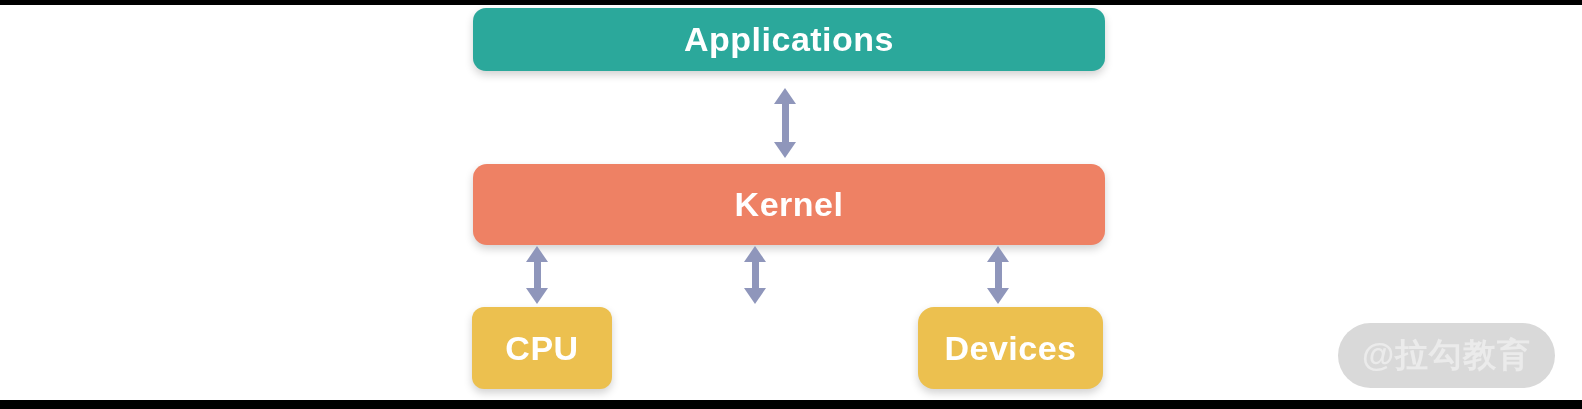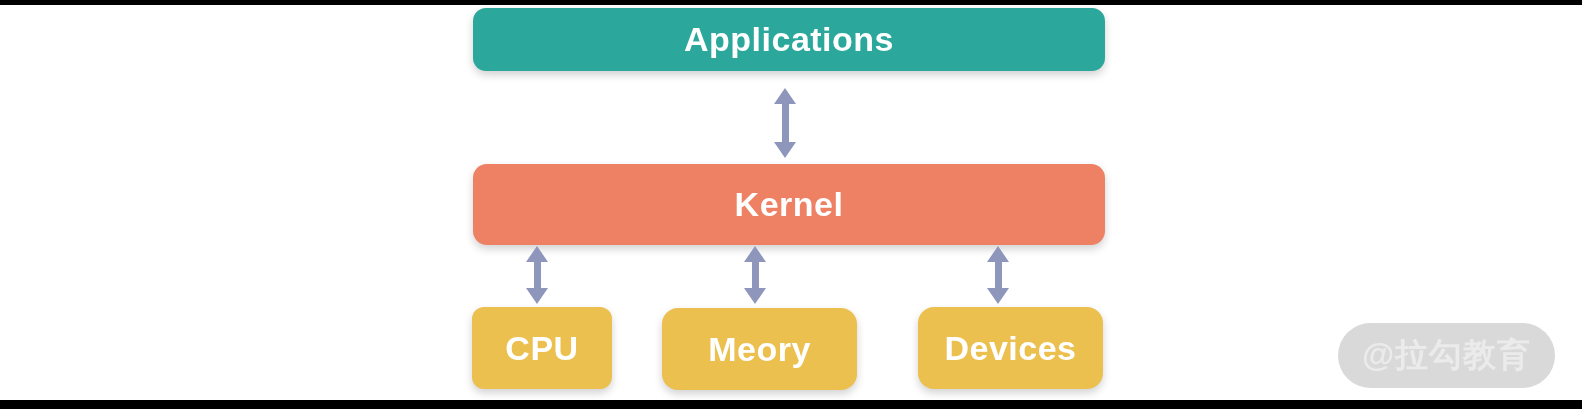--- a/index.html
+++ b/index.html
@@ -120,23 +120,20 @@
   <div class="arrow a-kernel-devices" style="color: rgb(143, 150, 187);">
     <div class="head-up"></div>
     <div class="shaft"></div>
     <div class="head-down"></div>
   </div>
 
   <div class="node cpu" style="background-color: rgb(236, 192, 79);">
     <span>CPU</span>
   </div>
 
-  <div class="node memory" style="background-color: rgb(236, 192, 79);">
-    <span>Meory</span>
-  </div>
 
   <div class="node devices" style="background-color: rgb(236, 192, 79); text-align: right;">
     <span>Devices</span>
   </div>
 
   <div class="watermark" style="background-color: rgb(217, 217, 217); color: rgb(235, 235, 235);">
     <span>@拉勾教育</span>
   </div>
 
   <div class="frame-bar bottom" style="background-color: rgb(0, 0, 0);"></div>

